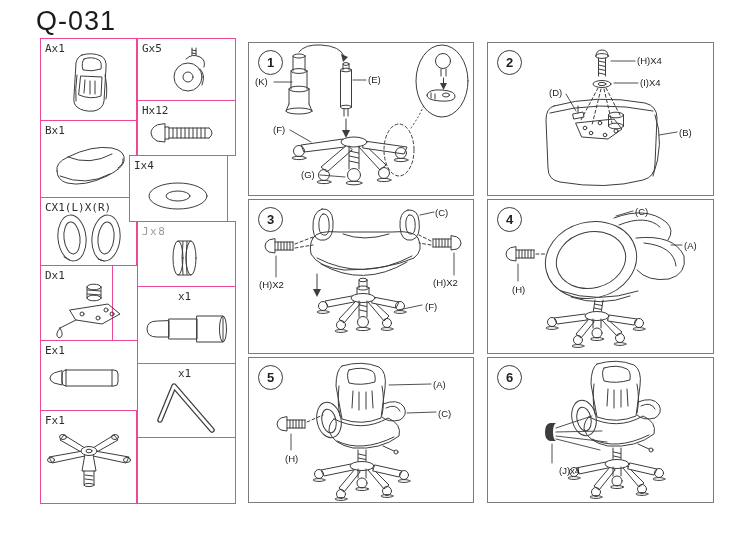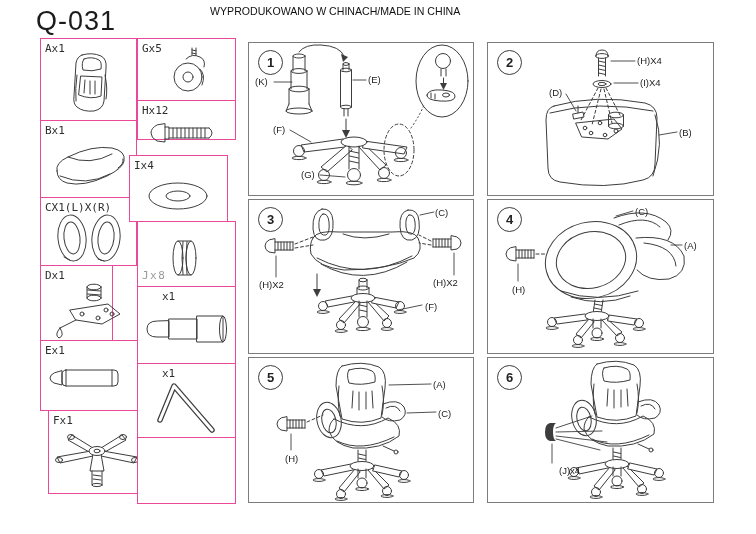--- a/index.html
+++ b/index.html
@@ -1,22 +1,22 @@
 <!DOCTYPE html>
 <html><head>
 <meta charset="utf-8">
 <style>
   html,body{margin:0;padding:0;background:#fff;}
   #page{position:relative;width:756px;height:534px;background:#fff;font-family:"Liberation Sans",sans-serif;overflow:hidden;text-decoration:underline;}
   #title{position:absolute;left:36px;top:6px;font-size:27px;color:#1b1b1b;letter-spacing:1px;}
   #hdr{position:absolute;left:210px;top:5px;width:545px;font-size:10.6px;line-height:13.5px;color:#111;}
   .cell{position:absolute;border:1px solid #ec4899;background:#fff;box-sizing:border-box;}
   .plbl{position:absolute;left:4px;top:3px;font-family:"DejaVu Sans Mono",monospace;font-size:11px;color:#2e2e2e;}
-  .plbl.ind{left:24px;}
-  .plbl.muted{color:#9a9a9a;letter-spacing:1.5px;margin-top:44px;}
+  .plbl.ind{left:40px;}
+  .plbl.muted{color:#9a9a9a;letter-spacing:1.5px;}
   .panel{position:absolute;border:1.5px solid #7c7c7c;background:#fff;box-sizing:border-box;}
   .stepnum{position:absolute;left:9px;top:7px;width:23px;height:23px;border:1.6px solid #3d3d3d;border-radius:50%;
            display:flex;align-items:center;justify-content:center;font-size:13px;font-weight:bold;color:#222;}
   .slabel{position:absolute;font-size:9.5px;color:#222;white-space:nowrap;}
   .art{position:absolute;stroke:#3d3d3d;fill:none;stroke-width:1;stroke-linecap:round;stroke-linejoin:round;}
   .art polygon{fill:#fff;stroke:#3d3d3d;}
   .art .fill{fill:#3d3d3d;stroke:none;}
   .art .wht{fill:#fff;}
   .art .dsh{stroke-dasharray:3 2.5;}
   .art .dot{stroke-dasharray:1.2 2.8;}
@@ -24,21 +24,20 @@
   .art .thick{stroke-width:5.5;}
   .art .thin{stroke:#fff;stroke-width:3;}
 </style>
 </head>
 <body>
 
 <div id="page">
 
   <div id="title">Q-031</div>
   <div id="hdr">
-    <div>WYPRODUKOWANO W CHINACH/MADE IN CHINA</div>
   </div>
 
   <div>
 
     <div class="cell" style="left:40px;top:38px;width:97px;height:83px">
       <span class="plbl">Ax1</span>
       <svg class="art" style="left:14px;top:12px" width="72" height="66" viewBox="0 0 72 66">
         <path d="M27,4 Q37,1 46,5 Q52,8 51,17 L49,50 Q48,58 39,60 Q28,61 22,56 Q18,53 19,45 L21,12 Q22,6 27,4 Z"></path>
         <path d="M29,8 Q37,5 44,9 Q47,11 46,18 Q37,21 28,19 Q26,12 29,8 Z"></path>
         <path d="M26,25 L47,26 L46,45 Q36,49 24,44 Z"></path>
@@ -86,21 +85,21 @@
 
     <div class="cell" style="left:40px;top:340px;width:106px;height:71px">
       <span class="plbl">Ex1</span>
       <svg class="art" style="left:5px;top:16px" width="86" height="42" viewBox="0 0 86 42">
         <path d="M8,16 q-4,2 -4,5 q0,3 4,5 l8,2 l0,-14 z"></path>
         <rect x="16" y="13" width="56" height="16" rx="4"></rect>
         <path d="M66,13 L66,29 M20,13 L20,29"></path>
       </svg>
     </div>
 
-    <div class="cell" style="left:48px;top:410px;width:97px;height:84px">
+    <div class="cell" style="left:40px;top:410px;width:97px;height:94px">
       <span class="plbl">Fx1</span>
       <svg class="art" style="left:3px;top:16px" width="90" height="66" viewBox="0 0 90 66">
         <polygon points="41,21 20,8 16,13 39,26"></polygon>
         <polygon points="49,21 70,8 74,13 51,26"></polygon>
         <polygon points="39,24 5,30 8,36 41,29"></polygon>
         <polygon points="51,24 85,30 82,36 49,29"></polygon>
         <polygon points="41,27 38,44 52,44 49,27"></polygon>
         <ellipse class="wht" cx="45" cy="24" rx="8" ry="4.5"></ellipse>
         <ellipse cx="45" cy="24" rx="3" ry="1.8"></ellipse>
         <path d="M40,44 L40,58 M50,44 L50,58 M41,48 L49,49 M41,52 L49,53"></path>
@@ -116,21 +115,21 @@
       <span class="plbl">Gx5</span>
       <svg class="art" style="left:24px;top:6px" width="56" height="54" viewBox="0 0 56 54">
         <path d="M30,3 L30,10 M34,3 L34,10 M30,5 L34,5.8 M30,8 L34,8.8"></path>
         <path d="M24,14 Q30,8 38,12 Q44,15 42,22"></path>
         <circle cx="26" cy="32" r="14"></circle>
         <circle cx="26" cy="32" r="5"></circle>
         <path d="M38,24 Q44,30 40,40"></path>
       </svg>
     </div>
 
-    <div class="cell" style="left:137px;top:100px;width:99px;height:40px">
+    <div class="cell" style="left:137px;top:100px;width:99px;height:56px">
       <span class="plbl">Hx12</span>
       <svg class="art" style="left:7px;top:17px" width="84" height="32" viewBox="0 0 84 32">
         <path d="M12,7 Q6,10 6,15 Q6,20 12,23 L20,24 L20,6 Z"></path>
         <path d="M20,9 L24,9 L24,21 L20,21"></path>
         <path d="M24,10 L64,10 M24,20 L64,20 M28,10 L28,20 M32,10 L32,20 M36,10 L36,20 M40,10 L40,20 M44,10 L44,20 M48,10 L48,20 M52,10 L52,20 M56,10 L56,20 M60,10 L60,20"></path>
         <path d="M64,10 Q67,12 67,15 Q67,18 64,20"></path>
       </svg>
     </div>
 
     <div class="cell" style="left:129px;top:155px;width:99px;height:67px">

